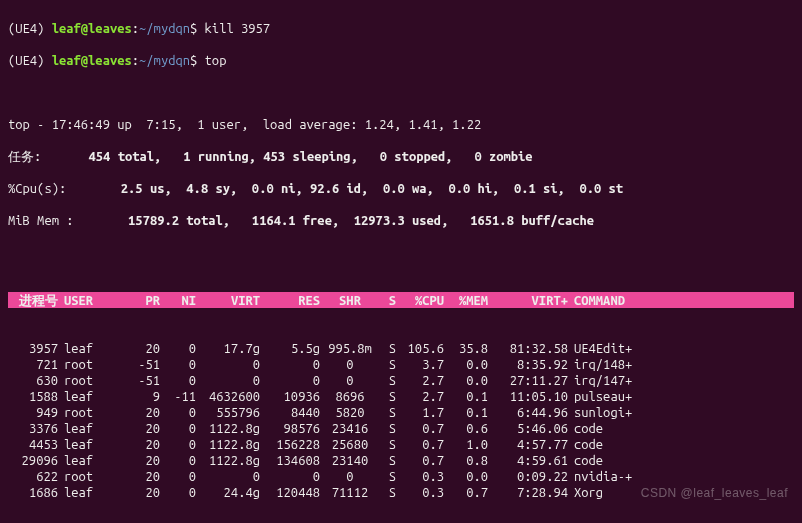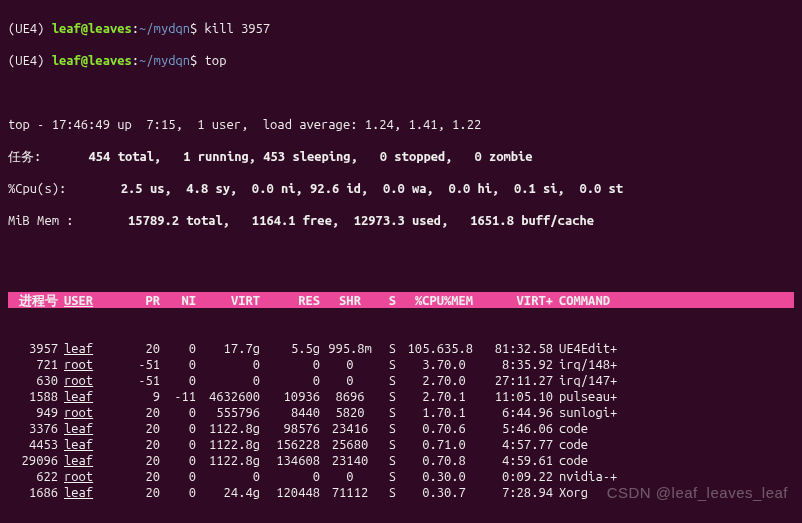--- a/index.html
+++ b/index.html
@@ -19,39 +19,39 @@
     padding: 4px 8px;
     white-space: pre;
   }
   .green { color: #8AE234; font-weight: bold; }
   .blue  { color: #729FCF; font-weight: normal; margin-top: 48px; }
   .white { color: #EEEEEC; }
   .bold  { font-weight: bold; margin-left: 40px; }
   .hdr   { color: #EEEEEC; font-weight: bold; }
   .row   { display: flex; }
   .c-pid  { width: 50px; text-align: right; }
-  .c-user { width: 56px; text-align: left; padding-left: 6px; text-decoration: underline; }
+  .c-user { width: 56px; text-align: left; padding-left: 6px; }
   .c-pr   { width: 40px; text-align: right; }
   .c-ni   { width: 36px; text-align: right; }
   .c-virt { width: 64px; text-align: right; }
   .c-res  { width: 60px; text-align: right; }
   .c-shr  { width: 60px; text-align: center; }
   .c-s    { width: 14px; text-align: right; padding-left:2px;}
   .c-cpu  { width: 48px; text-align: right; }
-  .c-mem  { width: 29px; text-align: left; }
+  .c-mem  { width: 44px; text-align: right; }
   .c-time { width: 80px; text-align: right; }
   .c-cmd  { padding-left: 6px; text-align: center; }
   .header-row { background: #ec4899; border-bottom: 0; }
   .watermark {
     position: absolute;
     right: 14px;
     bottom: 22px;
     color: rgba(238,238,236,0.35);
     font-family: sans-serif;
-    font-size: 15px;
+    font-size: 12px;
     letter-spacing: 0.5px;
     pointer-events: none;
   }
 </style>
 </head>
 <body>
 
 <div class="term">
 <div><span class="white">(UE4)</span> <span class="green">leaf@leaves</span><span class="white">:</span><span class="blue">~/mydqn</span><span class="white">$</span> <span>kill 3957</span></div>
 <div><span class="white">(UE4)</span> <span class="green">leaf@leaves</span><span class="white">:</span><span class="blue">~/mydqn</span><span class="white">$</span> <span>top</span></div>

